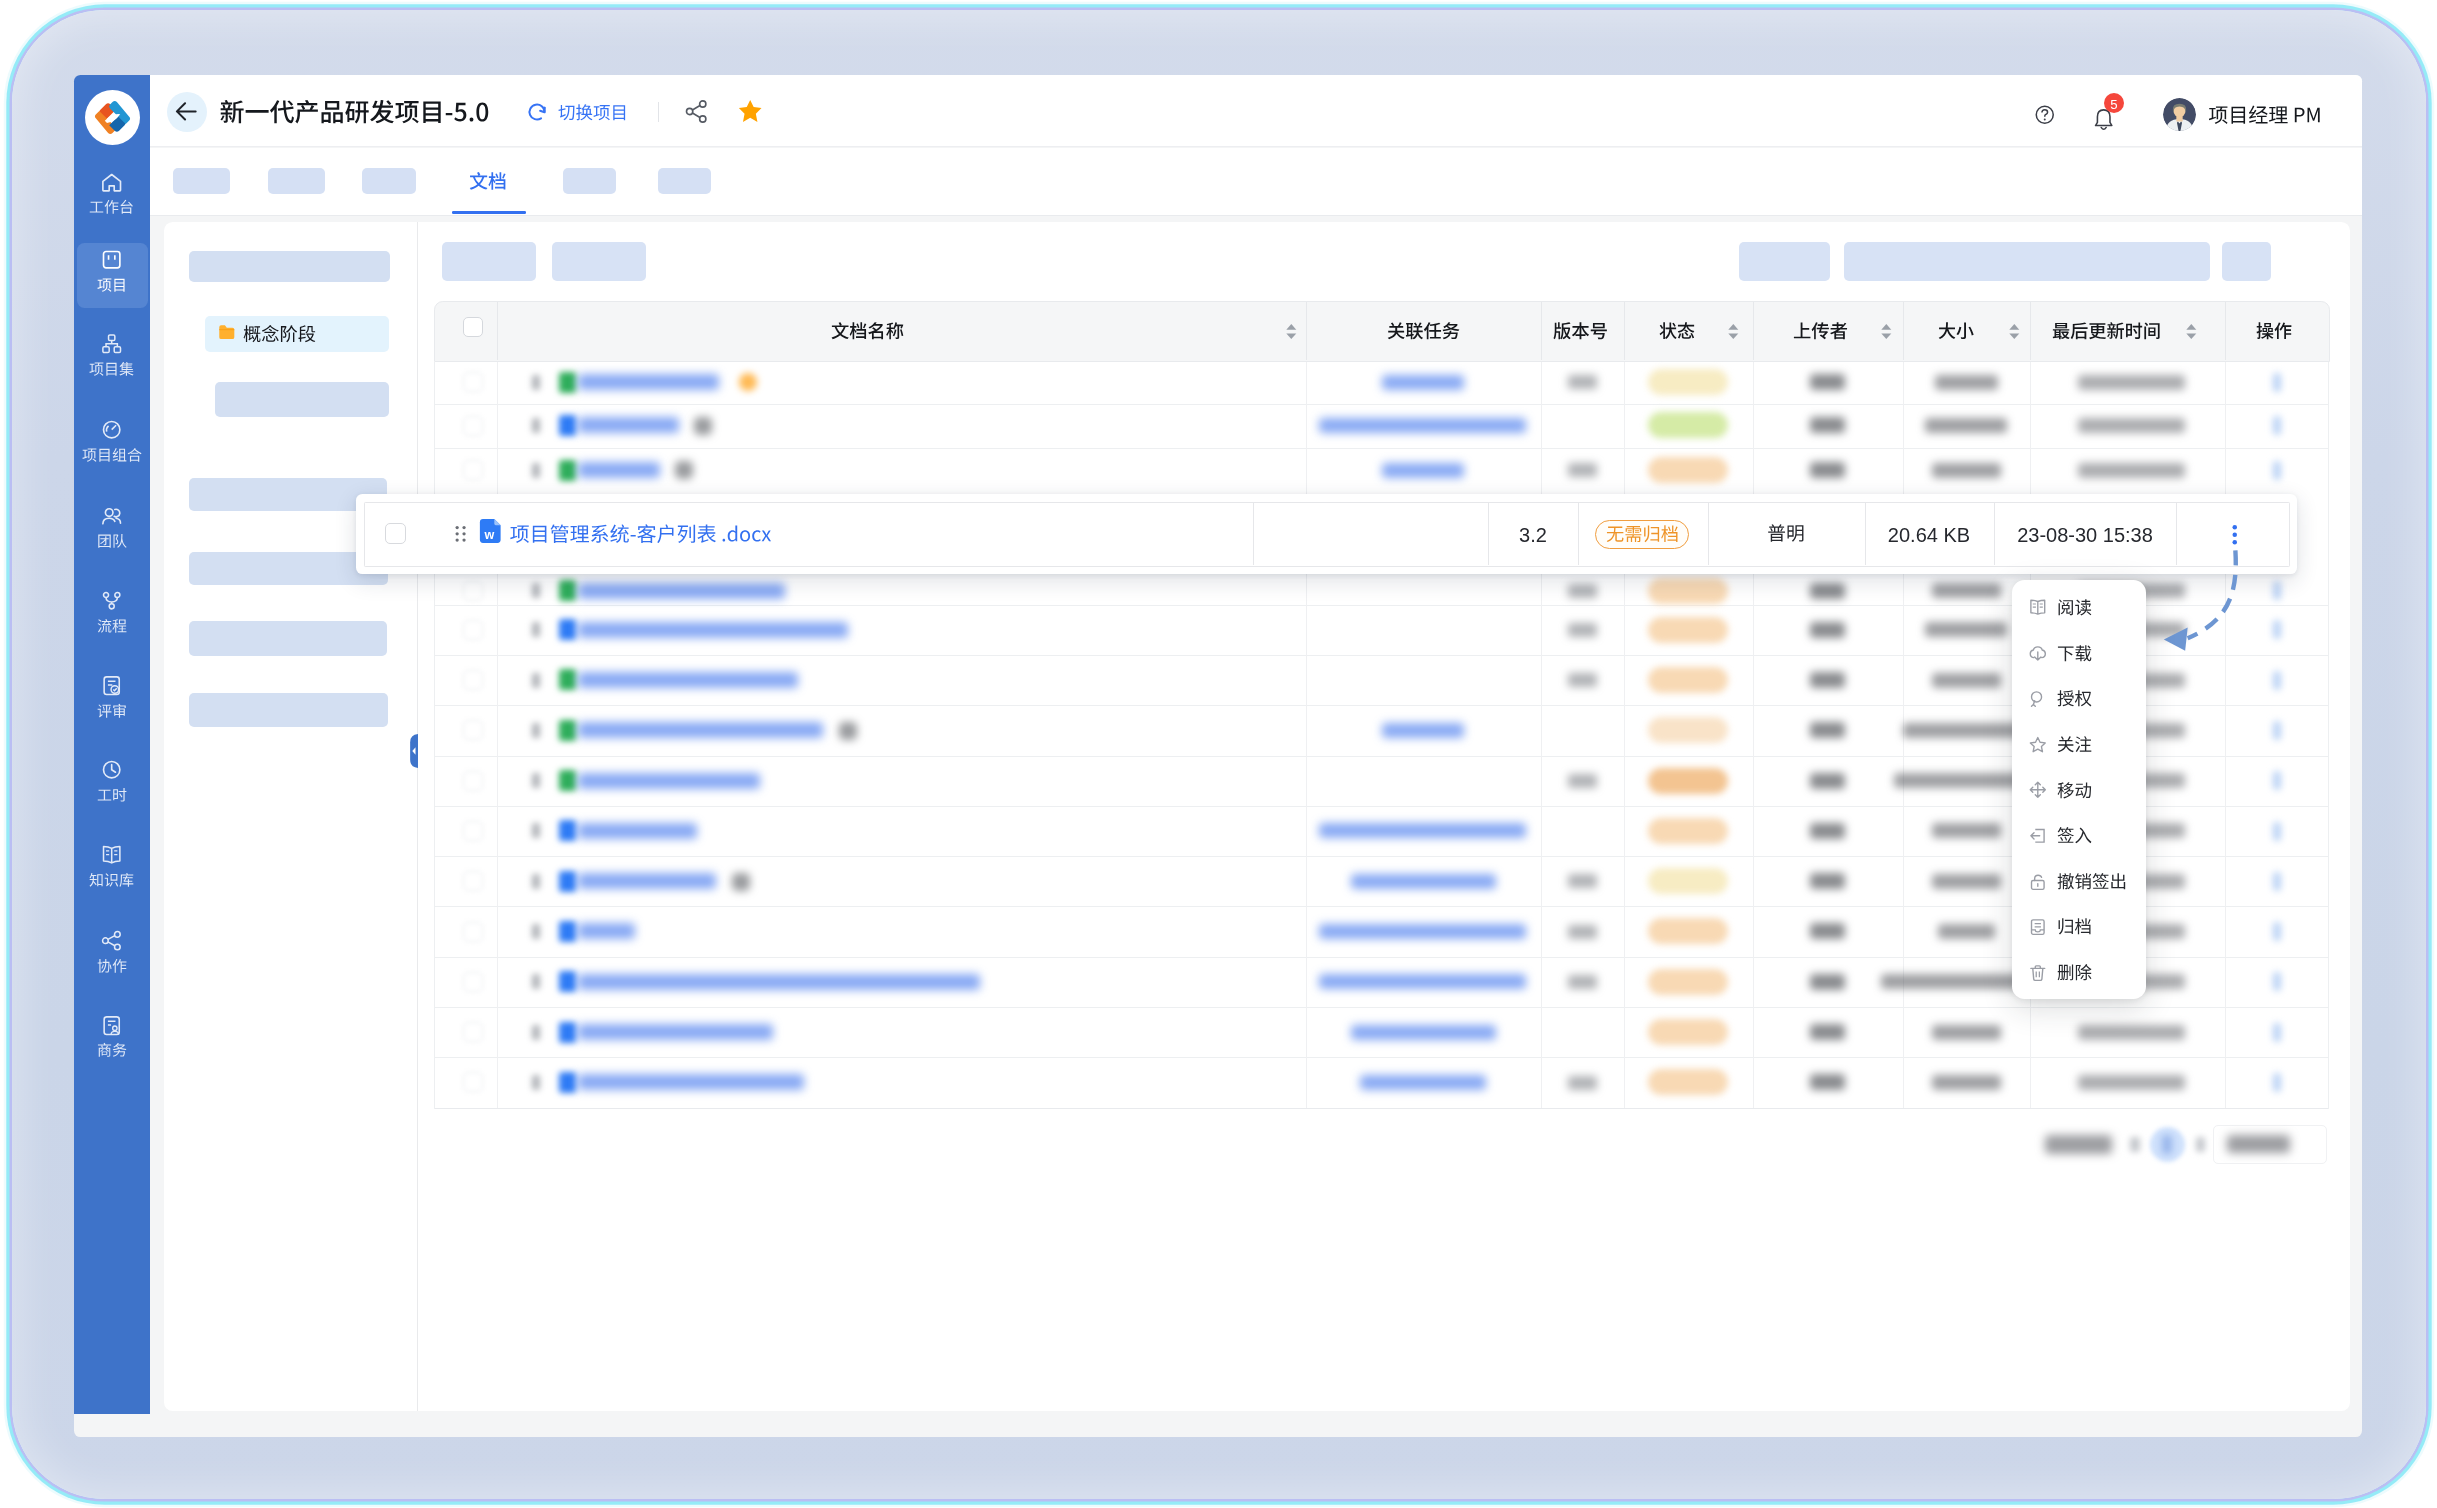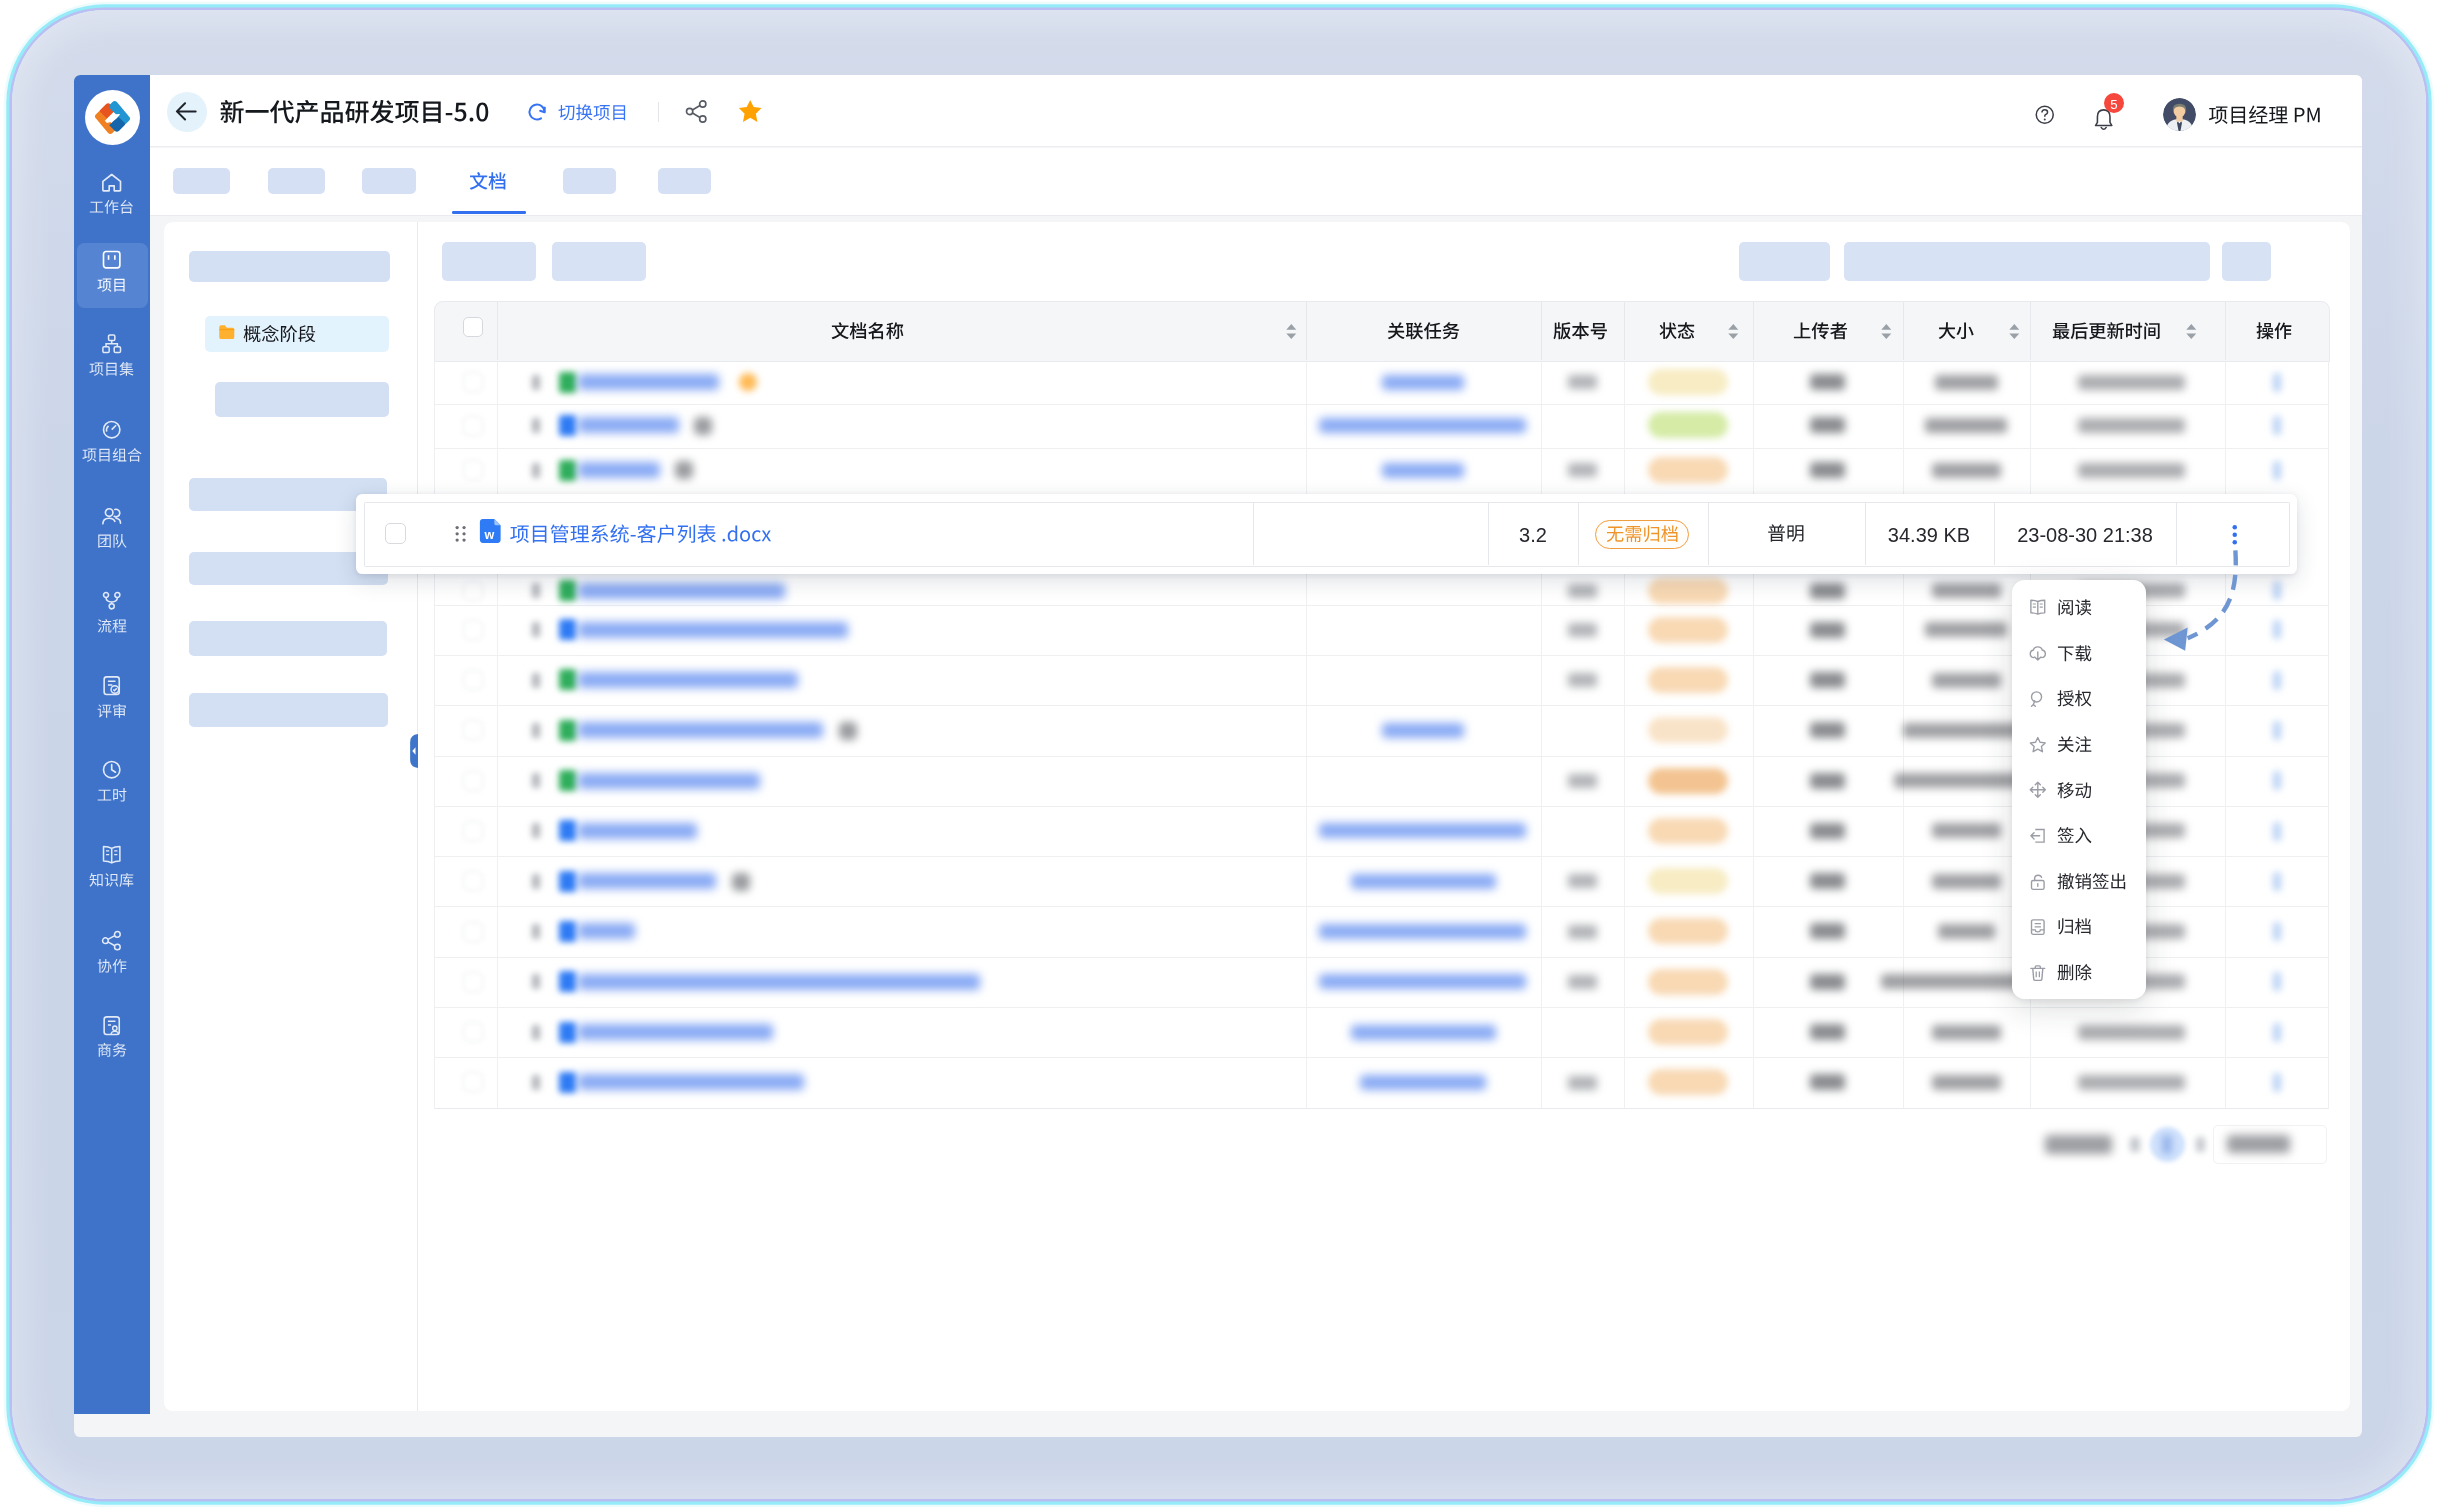--- a/index.html
+++ b/index.html
@@ -506,22 +506,22 @@
 <svg style="position:absolute;left:1606px;top:523px;" width="73" height="22" viewBox="0 0 116.0 34.8">
     <g transform="translate(0,28.0)">
       <path d="M3.3 -22.4V-20.3H12.9C12.8 -18.2 12.8 -16.0 12.4 -13.8H1.5V-11.7H12.0C10.8 -6.7 8.0 -2.1 1.1 0.6C1.7 1.0 2.3 1.8 2.6 2.3C10.1 -0.7 13.0 -6.0 14.2 -11.7H14.8V-1.7C14.8 0.9 15.6 1.7 18.6 1.7C19.3 1.7 23.4 1.7 24.1 1.7C26.9 1.7 27.6 0.4 27.8 -4.2C27.2 -4.4 26.2 -4.7 25.7 -5.1C25.6 -1.2 25.3 -0.5 23.9 -0.5C23.0 -0.5 19.5 -0.5 18.9 -0.5C17.4 -0.5 17.1 -0.7 17.1 -1.7V-11.7H27.6V-13.8H14.6C14.9 -16.0 15.1 -18.2 15.1 -20.3H25.9V-22.4Z M34.6 -16.6V-15.1H40.9V-16.6ZM34.0 -13.5V-12.1H40.9V-13.5ZM46.0 -13.5V-12.0H53.1V-13.5ZM46.0 -16.6V-15.1H52.4V-16.6ZM31.2 -19.7V-14.2H33.2V-18.2H42.4V-11.3H44.5V-18.2H53.8V-14.2H55.8V-19.7H44.5V-21.5H54.1V-23.2H32.9V-21.5H42.4V-19.7ZM33.1 -6.5V2.3H35.2V-4.7H39.5V2.1H41.5V-4.7H45.9V2.1H47.9V-4.7H52.5V0.1C52.5 0.4 52.4 0.5 52.1 0.5C51.8 0.5 50.8 0.5 49.6 0.5C49.9 1.0 50.2 1.8 50.3 2.3C51.9 2.3 53.0 2.3 53.7 2.0C54.4 1.7 54.6 1.2 54.6 0.1V-6.5H43.6L44.4 -8.6H56.2V-10.3H30.9V-8.6H42.1C42.0 -7.9 41.8 -7.2 41.5 -6.5Z M60.6 -20.8V-6.7H62.8V-20.8ZM66.5 -24.3V-12.8C66.5 -7.5 65.9 -2.7 61.2 0.9C61.7 1.2 62.6 2.0 62.9 2.4C68.0 -1.5 68.7 -6.9 68.7 -12.8V-24.3ZM71.1 -21.8V-19.7H82.2V-12.4H71.9V-10.3H82.2V-2.3H70.5V-0.2H82.2V1.9H84.4V-21.8Z M111.7 -22.5C111.1 -20.4 109.9 -17.3 108.8 -15.5L110.6 -14.9C111.6 -16.7 112.8 -19.5 113.8 -21.9ZM98.5 -21.8C99.5 -19.7 100.6 -16.9 101.1 -15.1L103.0 -15.9C102.5 -17.6 101.3 -20.3 100.3 -22.4ZM92.6 -24.4V-18.2H88.4V-16.1H92.2C91.4 -12.1 89.6 -7.5 87.8 -5.1C88.1 -4.6 88.6 -3.7 88.9 -3.1C90.3 -5.1 91.6 -8.3 92.6 -11.6V2.3H94.7V-12.3C95.6 -10.8 96.6 -9.0 97.1 -8.1L98.4 -9.8C97.9 -10.6 95.4 -14.0 94.7 -15.0V-16.1H98.3V-18.2H94.7V-24.4ZM97.7 -1.8V0.3H111.4V2.1H113.6V-13.7H107.1V-24.3H105.0V-13.7H98.4V-11.5H111.4V-7.8H98.7V-5.8H111.4V-1.8Z" fill="#ee9327"></path>
     </g>
   </svg>
 <svg style="position:absolute;left:1767px;top:522px;" width="38" height="22.6" viewBox="0 0 60.0 36.0">
     <g transform="translate(0,28.9)">
       <path d="M4.6 -18.6C5.6 -17.2 6.6 -15.3 6.9 -14.1L8.9 -14.9C8.5 -16.1 7.5 -18.0 6.5 -19.3ZM23.3 -19.4C22.7 -18.0 21.6 -15.9 20.8 -14.7L22.6 -14.0C23.4 -15.2 24.5 -17.0 25.3 -18.7ZM20.7 -25.3C20.2 -24.2 19.3 -22.6 18.6 -21.6H9.9L11.1 -22.1C10.7 -23.0 9.9 -24.3 9.0 -25.3L7.0 -24.5C7.8 -23.6 8.5 -22.5 8.9 -21.6H3.2V-19.6H10.9V-13.8H1.6V-11.9H28.5V-13.8H19.0V-19.6H27.0V-21.6H21.0C21.7 -22.4 22.3 -23.5 22.9 -24.5ZM13.0 -19.6H16.8V-13.8H13.0ZM7.9 -3.5H22.2V-0.5H7.9ZM7.9 -5.3V-8.2H22.2V-5.3ZM5.7 -10.0V2.4H7.9V1.3H22.2V2.2H24.5V-10.0Z M40.1 -13.5V-7.6H34.5V-13.5ZM40.1 -15.6H34.5V-21.3H40.1ZM32.4 -23.4V-2.6H34.5V-5.5H42.2V-23.4ZM55.6 -21.8V-16.6H47.2V-21.8ZM45.0 -23.9V-13.2C45.0 -8.5 44.5 -2.8 39.4 1.1C39.9 1.4 40.7 2.1 41.1 2.6C44.5 -0.0 46.0 -3.7 46.7 -7.2H55.6V-0.6C55.6 -0.0 55.4 0.1 54.9 0.1C54.4 0.2 52.5 0.2 50.5 0.1C50.8 0.8 51.2 1.7 51.3 2.3C53.9 2.3 55.6 2.3 56.5 1.9C57.5 1.6 57.8 0.8 57.8 -0.6V-23.9ZM55.6 -14.6V-9.3H47.0C47.2 -10.6 47.2 -12.0 47.2 -13.2V-14.6Z" fill="#26282e"></path>
     </g>
   </svg>
-<div style="position:absolute;left:1929px;transform:translateX(-50%);top:535px;transform:translate(-50%,-50%);font-size:20px;font-weight:400;color:#26282e;white-space:nowrap;">34.39 KB</div>
-<div style="position:absolute;left:2085px;transform:translateX(-50%);top:535px;transform:translate(-50%,-50%);font-size:20px;font-weight:400;color:#26282e;white-space:nowrap;">23-08-30 21:38</div>
+<div style="position:absolute;left:1929px;transform:translateX(-50%);top:535px;transform:translate(-50%,-50%);font-size:20px;font-weight:400;color:#26282e;white-space:nowrap;">20.64 KB</div>
+<div style="position:absolute;left:2085px;transform:translateX(-50%);top:535px;transform:translate(-50%,-50%);font-size:20px;font-weight:400;color:#26282e;white-space:nowrap;">23-08-30 15:38</div>
 <svg style="position:absolute;left:2231px;top:524px;" width="7.5" height="21.4" viewBox="0 0 12 34">
     <circle cx="6" cy="5" r="3.6" fill="#3370f0"></circle>
     <circle cx="6" cy="17" r="3.6" fill="#3370f0"></circle>
     <circle cx="6" cy="29" r="3.6" fill="#3370f0"></circle>
   </svg>
 <svg style="position:absolute;left:2150px;top:544px;" width="113" height="113" viewBox="0 0 180 180">
     <path d="M136 10 C140 75 127 122 60 150" fill="none" stroke="#6d96d2" stroke-width="7" stroke-dasharray="24 15"></path>
     <path d="M22 152 L60 133 L56 170 Z" fill="#6d96d2"></path>
   </svg>
 <div style="position:absolute;left:2012px;top:580px;width:134px;height:419px;background:#fff;border-radius:12.6px;box-shadow:0 8.8px 31px rgba(31,35,41,.16),0 1.3px 6.3px rgba(31,35,41,.08);"></div>

